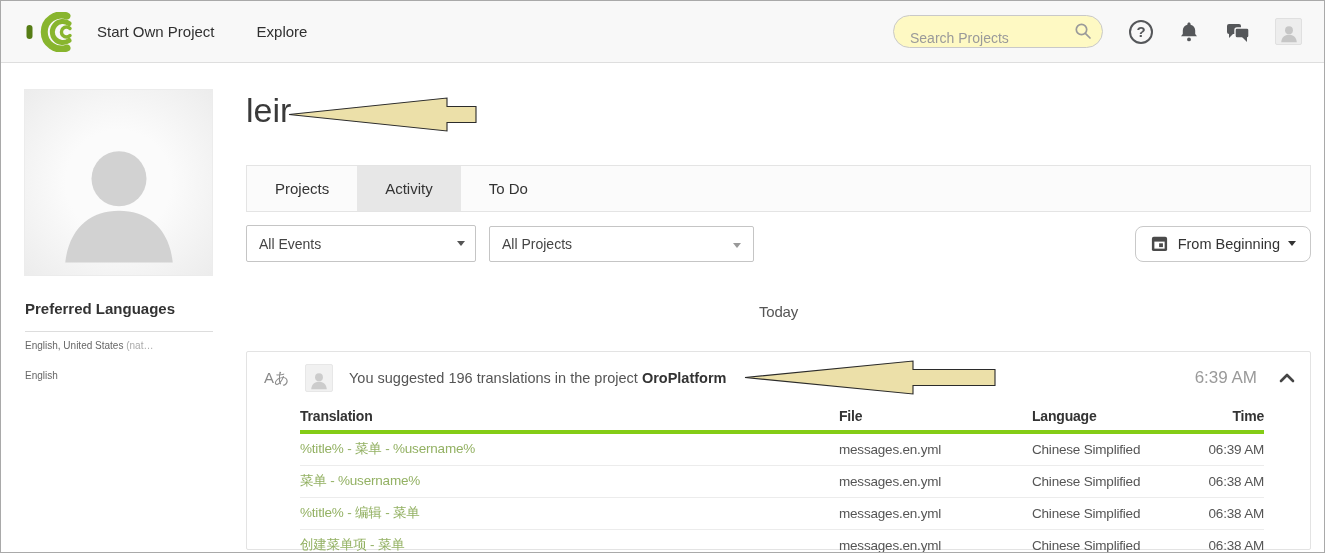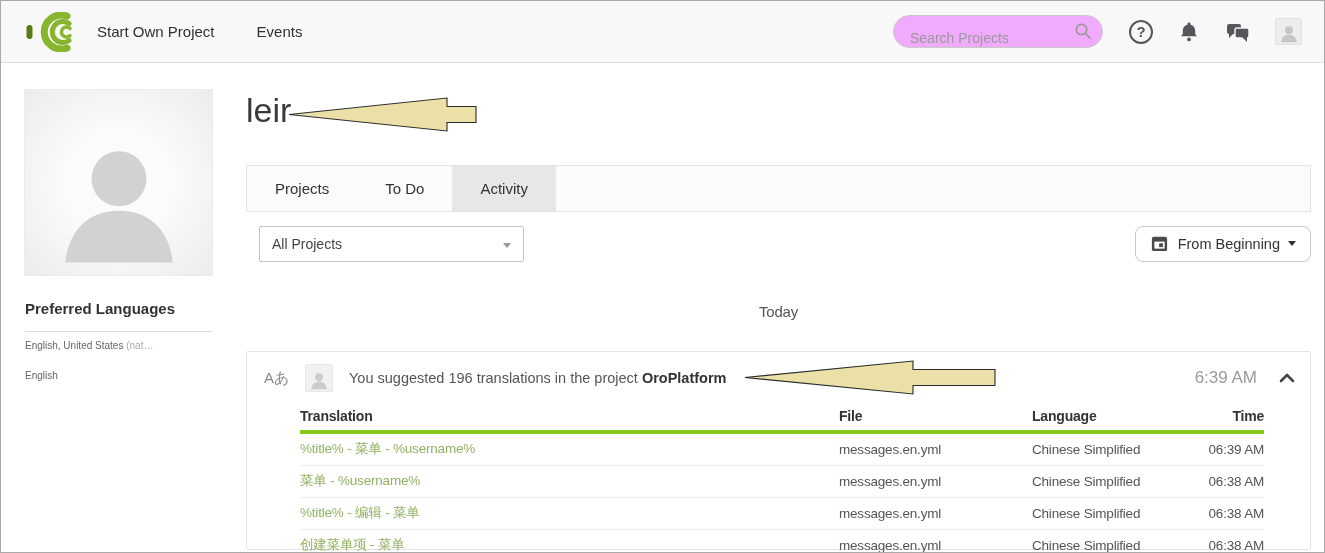--- a/index.html
+++ b/index.html
@@ -17,21 +17,21 @@
   }
   .logo{ width:52px; height:40px; margin-right:22px; cursor:pointer; }
   .nav-link{ font-size:15px; color:#303030; margin-right:42px; cursor:pointer; }
   .topbar-spacer{ flex:1; }
   .search-box{
     position:relative; width:210px; height:33px; margin-right:26px;
   }
   .search-box input{
     width:100%; height:100%; border:1px solid #c9c9c9; border-radius:17px;
     padding:12px 34px 0 16px; font-size:14px; color:#444; outline:none;
-    font-family:inherit; background:#f0abfc;
+    font-family:inherit; background:#fef9c3;
   }
   .search-box input::placeholder{ color:#9a9a9a; }
   .search-glyph{ position:absolute; right:11px; top:7px; }
   .top-icon{ margin-right:24px; cursor:pointer; display:flex; align-items:center; }
   .help-circle{
     width:24px; height:24px; border:2px solid #55575a; border-radius:50%;
     color:#55575a; font-size:15px; font-weight:bold; display:flex;
     align-items:center; justify-content:center;
   }
   .avatar-mini{
@@ -144,21 +144,21 @@
 <div class="page">
 
   <div class="topbar">
     <svg class="logo" viewBox="0 0 52 40">
       <rect x="3.5" y="13" width="6" height="14" rx="3" fill="#567d15"></rect>
       <path d="M44 4 A 17 17 0 1 0 44 36" fill="none" stroke="#88b52e" stroke-width="7" stroke-linecap="round"></path>
       <path d="M46 11.5 A 10.5 10.5 0 1 0 46 28.5" fill="none" stroke="#88b52e" stroke-width="5" stroke-linecap="round"></path>
       <path d="M47 16.5 A 5 5 0 1 0 47 23.5" fill="none" stroke="#88b52e" stroke-width="3.4" stroke-linecap="round"></path>
     </svg>
     <span class="nav-link">Start Own Project</span>
-    <span class="nav-link">Events</span>
+    <span class="nav-link">Explore</span>
     <div class="topbar-spacer"></div>
 
     <div class="search-box">
       <input type="text" placeholder="Search Projects" style="">
       <svg class="search-glyph" width="18" height="18" viewBox="0 0 18 18">
         <circle cx="7.5" cy="7.5" r="5.2" fill="none" stroke="#9a9a9a" stroke-width="1.7"></circle>
         <line x1="11.6" y1="11.6" x2="16" y2="16" stroke="#9a9a9a" stroke-width="1.7" stroke-linecap="round"></line>
       </svg>
     </div>
 
@@ -204,25 +204,29 @@
   </div>
   <div class="lang-item" style="top:369px;">
     <span>English</span>
   </div>
 
   <div class="main">
     <h1 class="page-title">leir</h1>
 
     <div class="tabbar">
       <div class="tab">Projects</div>
+      <div class="tab active">Activity</div>
       <div class="tab">To Do</div>
-      <div class="tab active">Activity</div>
     </div>
 
     <div class="filters">
+      <div class="select select-events">
+        <span>All Events</span>
+        <span class="caret-native"></span>
+      </div>
       <div class="select select-projects">
         <span>All Projects</span>
         <span class="caret-soft"></span>
       </div>
       <button class="date-btn">
         <svg width="19" height="19" viewBox="0 0 20 20" style="margin-right:9px;">
           <rect x="2" y="3" width="16" height="15" rx="2" fill="#4a4a4a"></rect>
           <rect x="4.6" y="8" width="10.8" height="7.4" fill="#fff"></rect>
           <rect x="9.6" y="9.8" width="4" height="4" fill="#4a4a4a"></rect>
         </svg>

